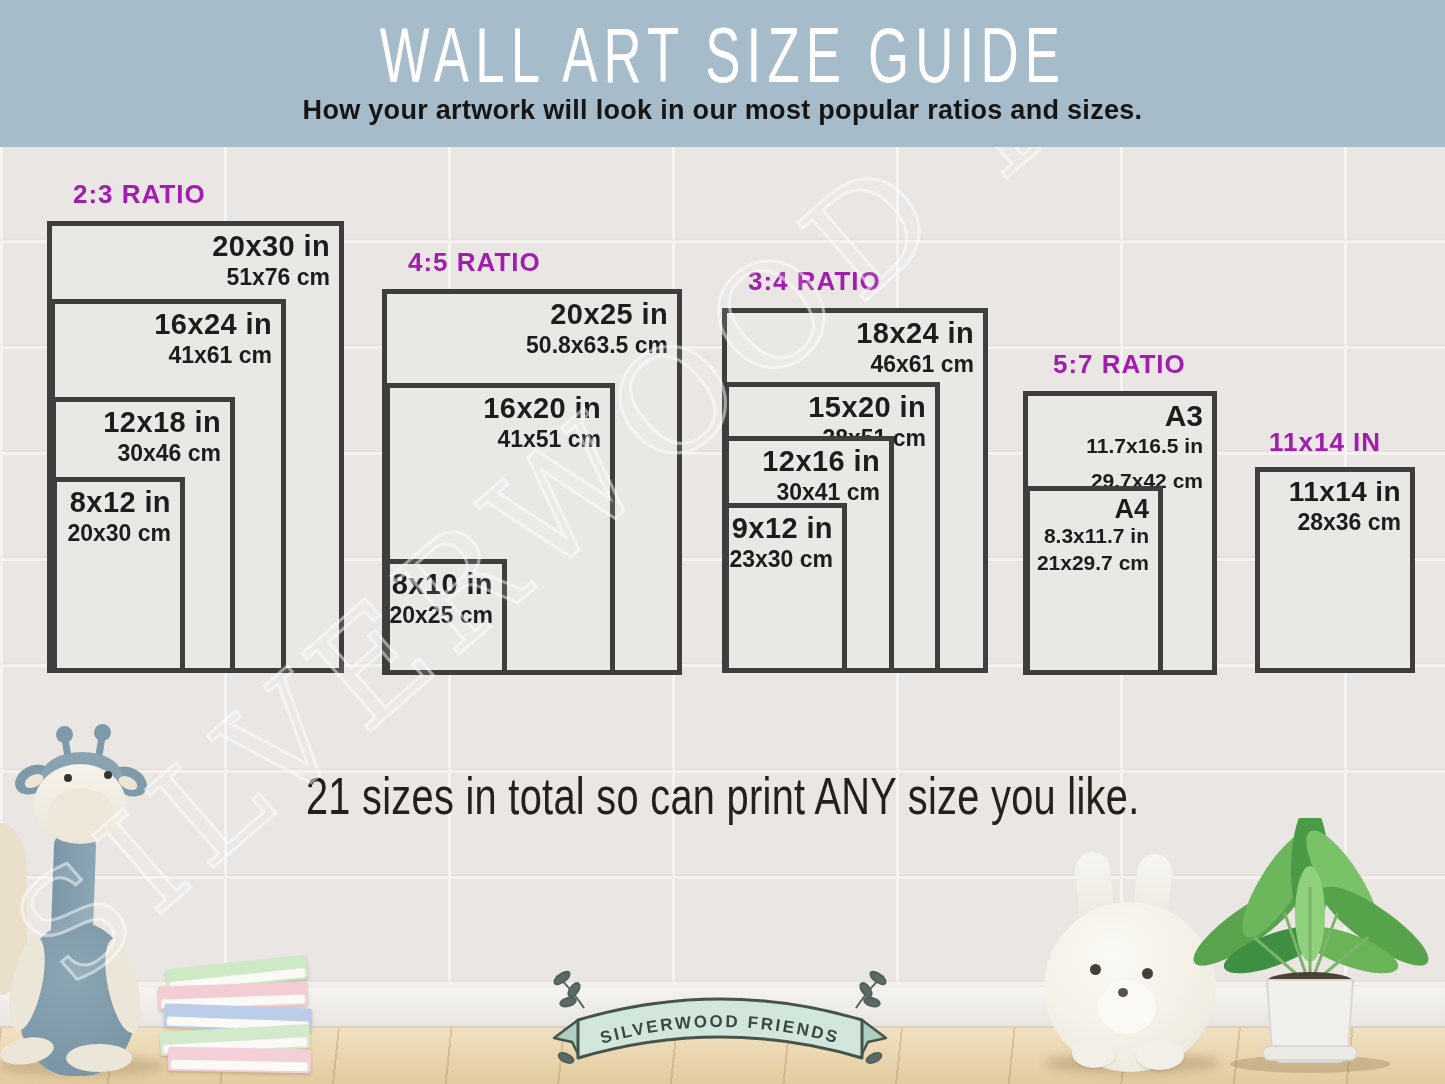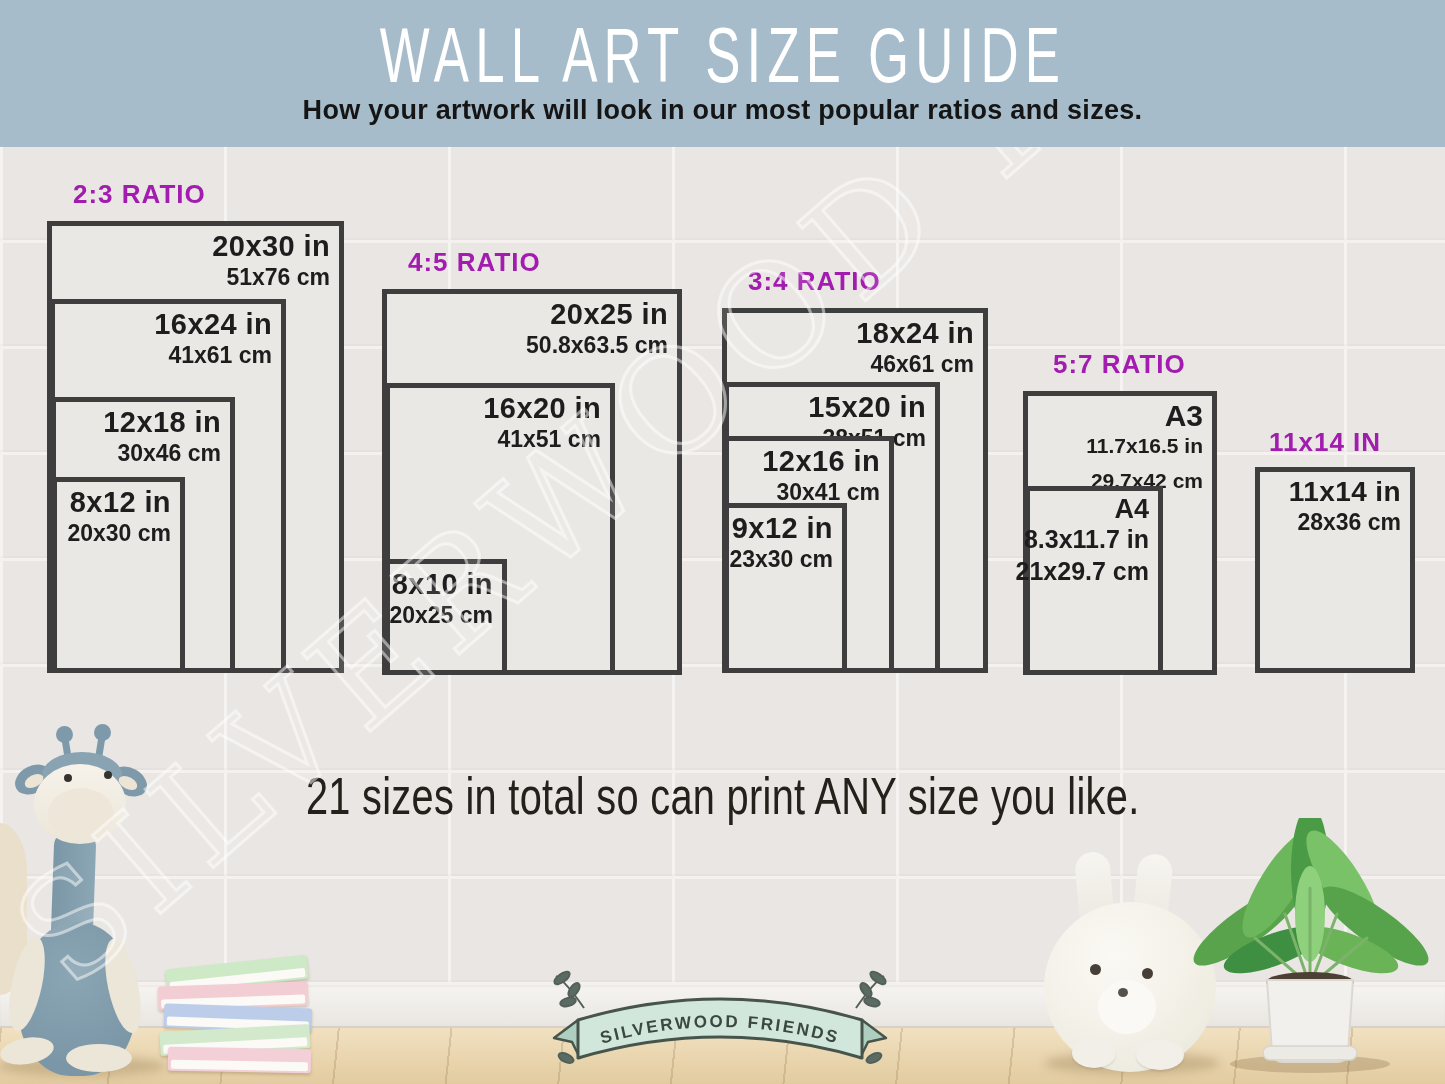--- a/index.html
+++ b/index.html
@@ -47,21 +47,21 @@
   .group-title{position:absolute;top:-42px;left:26px;font-size:26px;font-weight:800;
                color:#a21caf;letter-spacing:1px;white-space:nowrap;}
   .frame{position:absolute;border:5px solid #3e3e3e;background:#eae8e5;}
   .lbl{position:absolute;top:4px;right:9px;text-align:right;color:#1d1d1d;white-space:nowrap;}
   .sz-in{display:block;font-weight:800;font-size:29px;line-height:1.14;letter-spacing:0.4px;}
   .sz-cm{display:block;font-weight:700;font-size:23px;line-height:1.3;}
   .a-name{display:block;font-weight:800;font-size:30px;line-height:1.05;}
   .a-line{display:block;font-weight:600;font-size:21px;line-height:1.3;}
   .a-gap{margin-top:8px;}
   .f-a4 .a-name{font-size:27px;}
-  .f-a4 .a-line{font-size:25px;line-height:1.28;}
+  .f-a4 .a-line{font-size:21px;line-height:1.28;}
   .f-a5 .a-name{font-size:24px;}
   .f-a5 .a-line{font-size:12px;font-weight:700;line-height:1.35;letter-spacing:0.2px;}
   
   .g1{left:47px;top:221px;width:297px;height:452px;}
   .g1 .fr1{left:0;top:0;width:297px;height:452px;}
   .g1 .fr2{left:3px;bottom:0;width:236px;height:374px;}
   .g1 .fr3{left:4px;bottom:0;width:184px;height:276px;}
   .g1 .fr4{left:5px;bottom:0;width:133px;height:196px;}
   
   .g2{left:382px;top:289px;width:300px;height:386px;}

